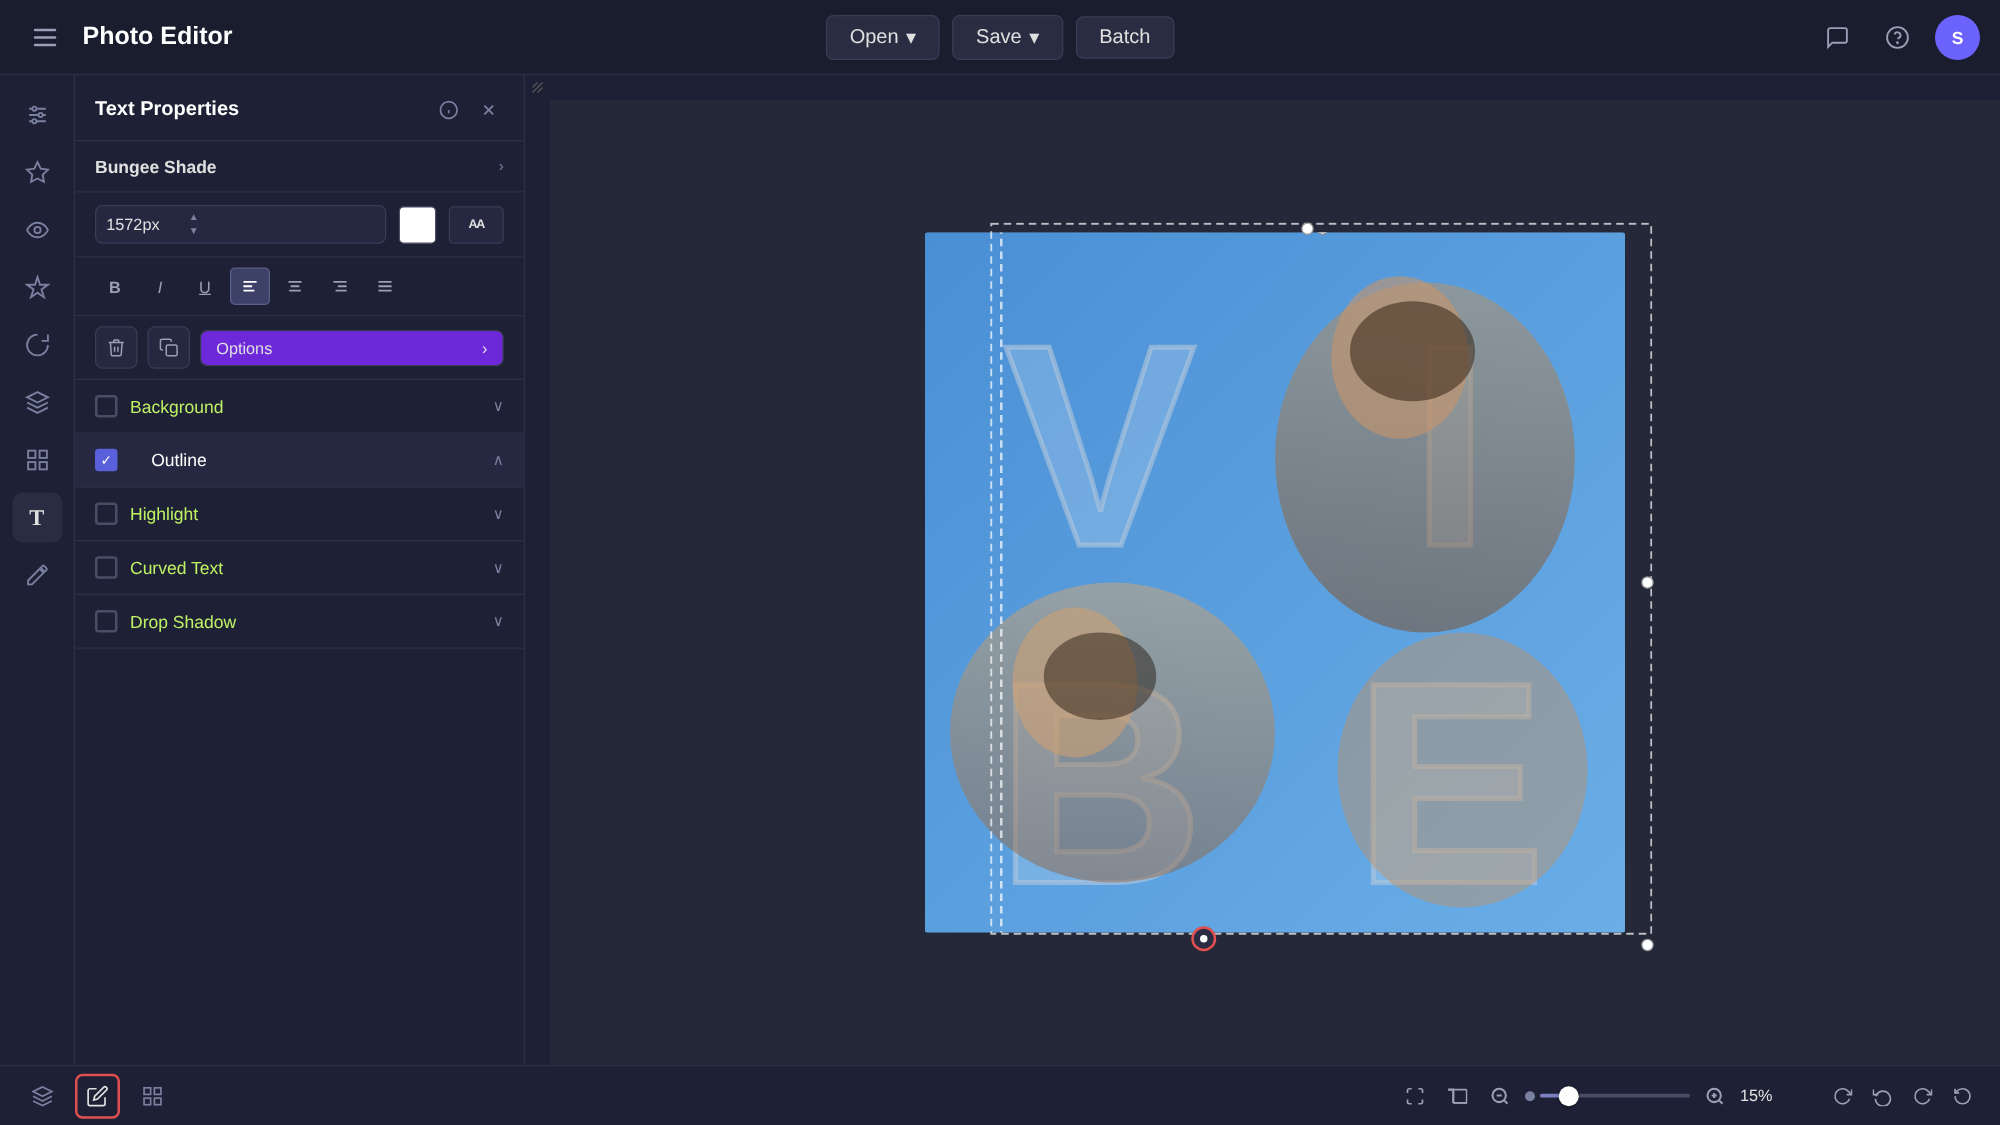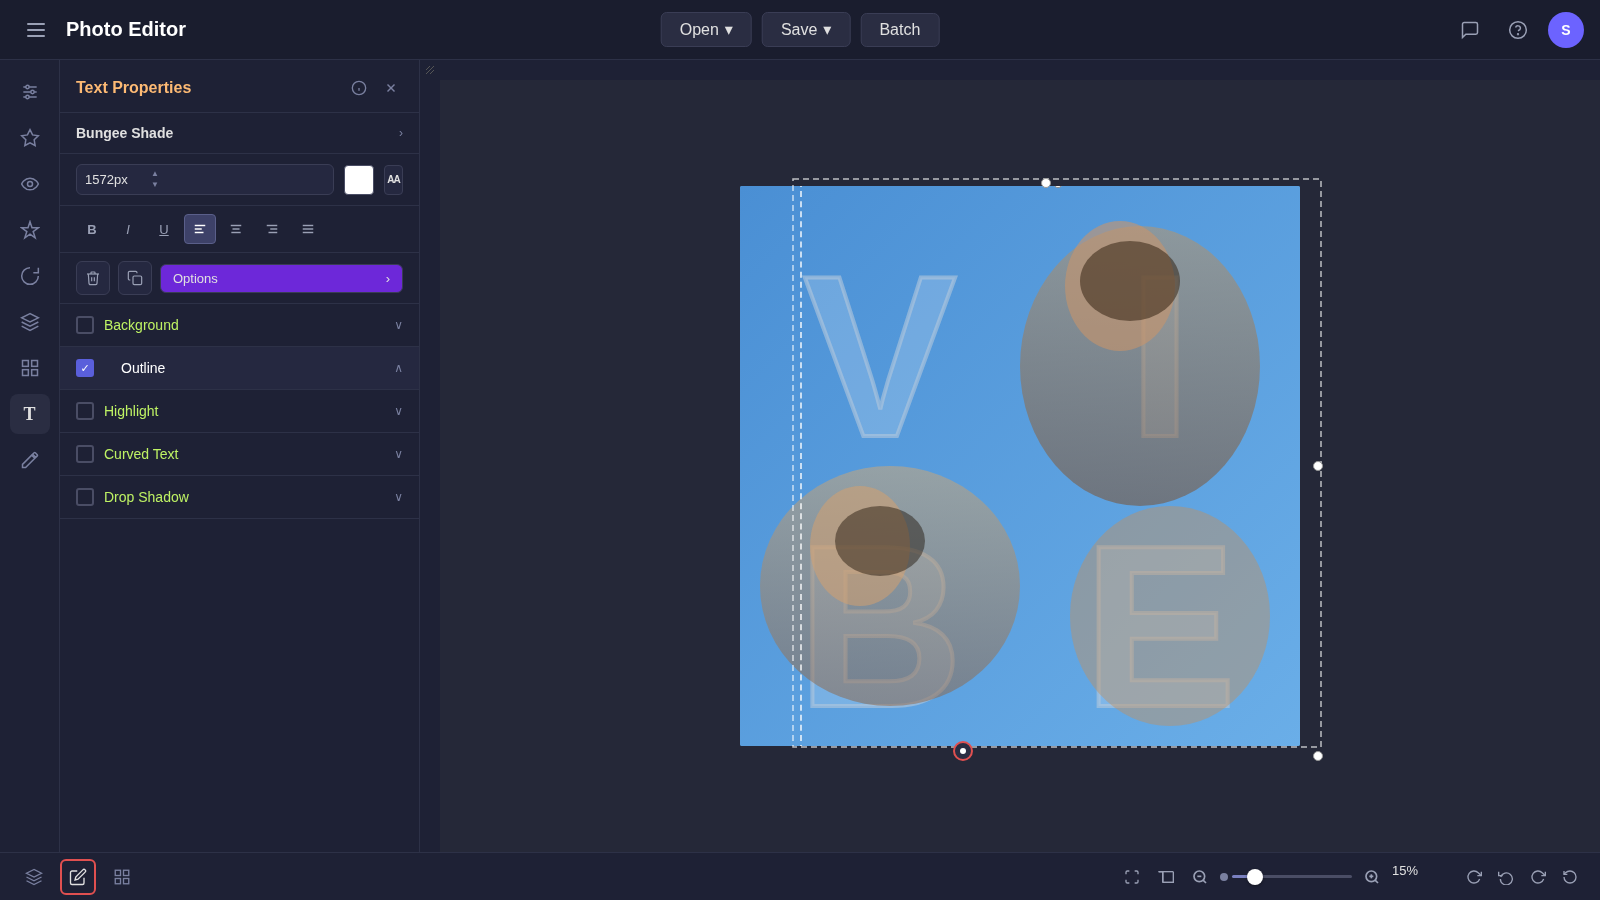--- a/index.html
+++ b/index.html
@@ -152,21 +152,21 @@
     .panel-header {
       display: flex;
       align-items: center;
       justify-content: space-between;
       padding: 16px 16px 12px;
       border-bottom: 1px solid #2d3147;
     }
     .panel-title {
       font-size: 16px;
       font-weight: 600;
-      color: #fdba74;
+      color: #ffffff;
     }
     .panel-header-icons {
       display: flex;
       gap: 8px;
       align-items: center;
     }
     .panel-icon-btn {
       background: none;
       border: none;
       color: #7a80a0;
@@ -245,21 +245,21 @@
       border-radius: 4px;
       border: 1px solid #4a4d65;
       cursor: pointer;
       flex-shrink: 0;
     }
     .color-swatch.black { background: #000000; }
     .font-case-btn {
       background: #252840;
       border: 1px solid #3a3d55;
       color: #e0e0e0;
-      width: 19px;
+      width: 44px;
       height: 30px;
       border-radius: 4px;
       cursor: pointer;
       font-size: 13px;
       font-weight: 700;
       display: flex;
       align-items: center;
       justify-content: center;
     }
 
@@ -523,20 +523,21 @@
       cursor: pointer;
       border-radius: 6px;
       display: flex;
       align-items: center;
       justify-content: center;
       font-size: 16px;
     }
     .bottom-tool-btn.active { background: transparent; border: 2px solid #e05050; color: #e0e0e0; }
     .zoom-controls {
       display: flex;
+      align-items: center;
       gap: 6px;
       margin-left: auto;
     }
     .zoom-btn {
       width: 28px;
       height: 28px;
       background: none;
       border: none;
       color: #9aa0b5;
       cursor: pointer;

